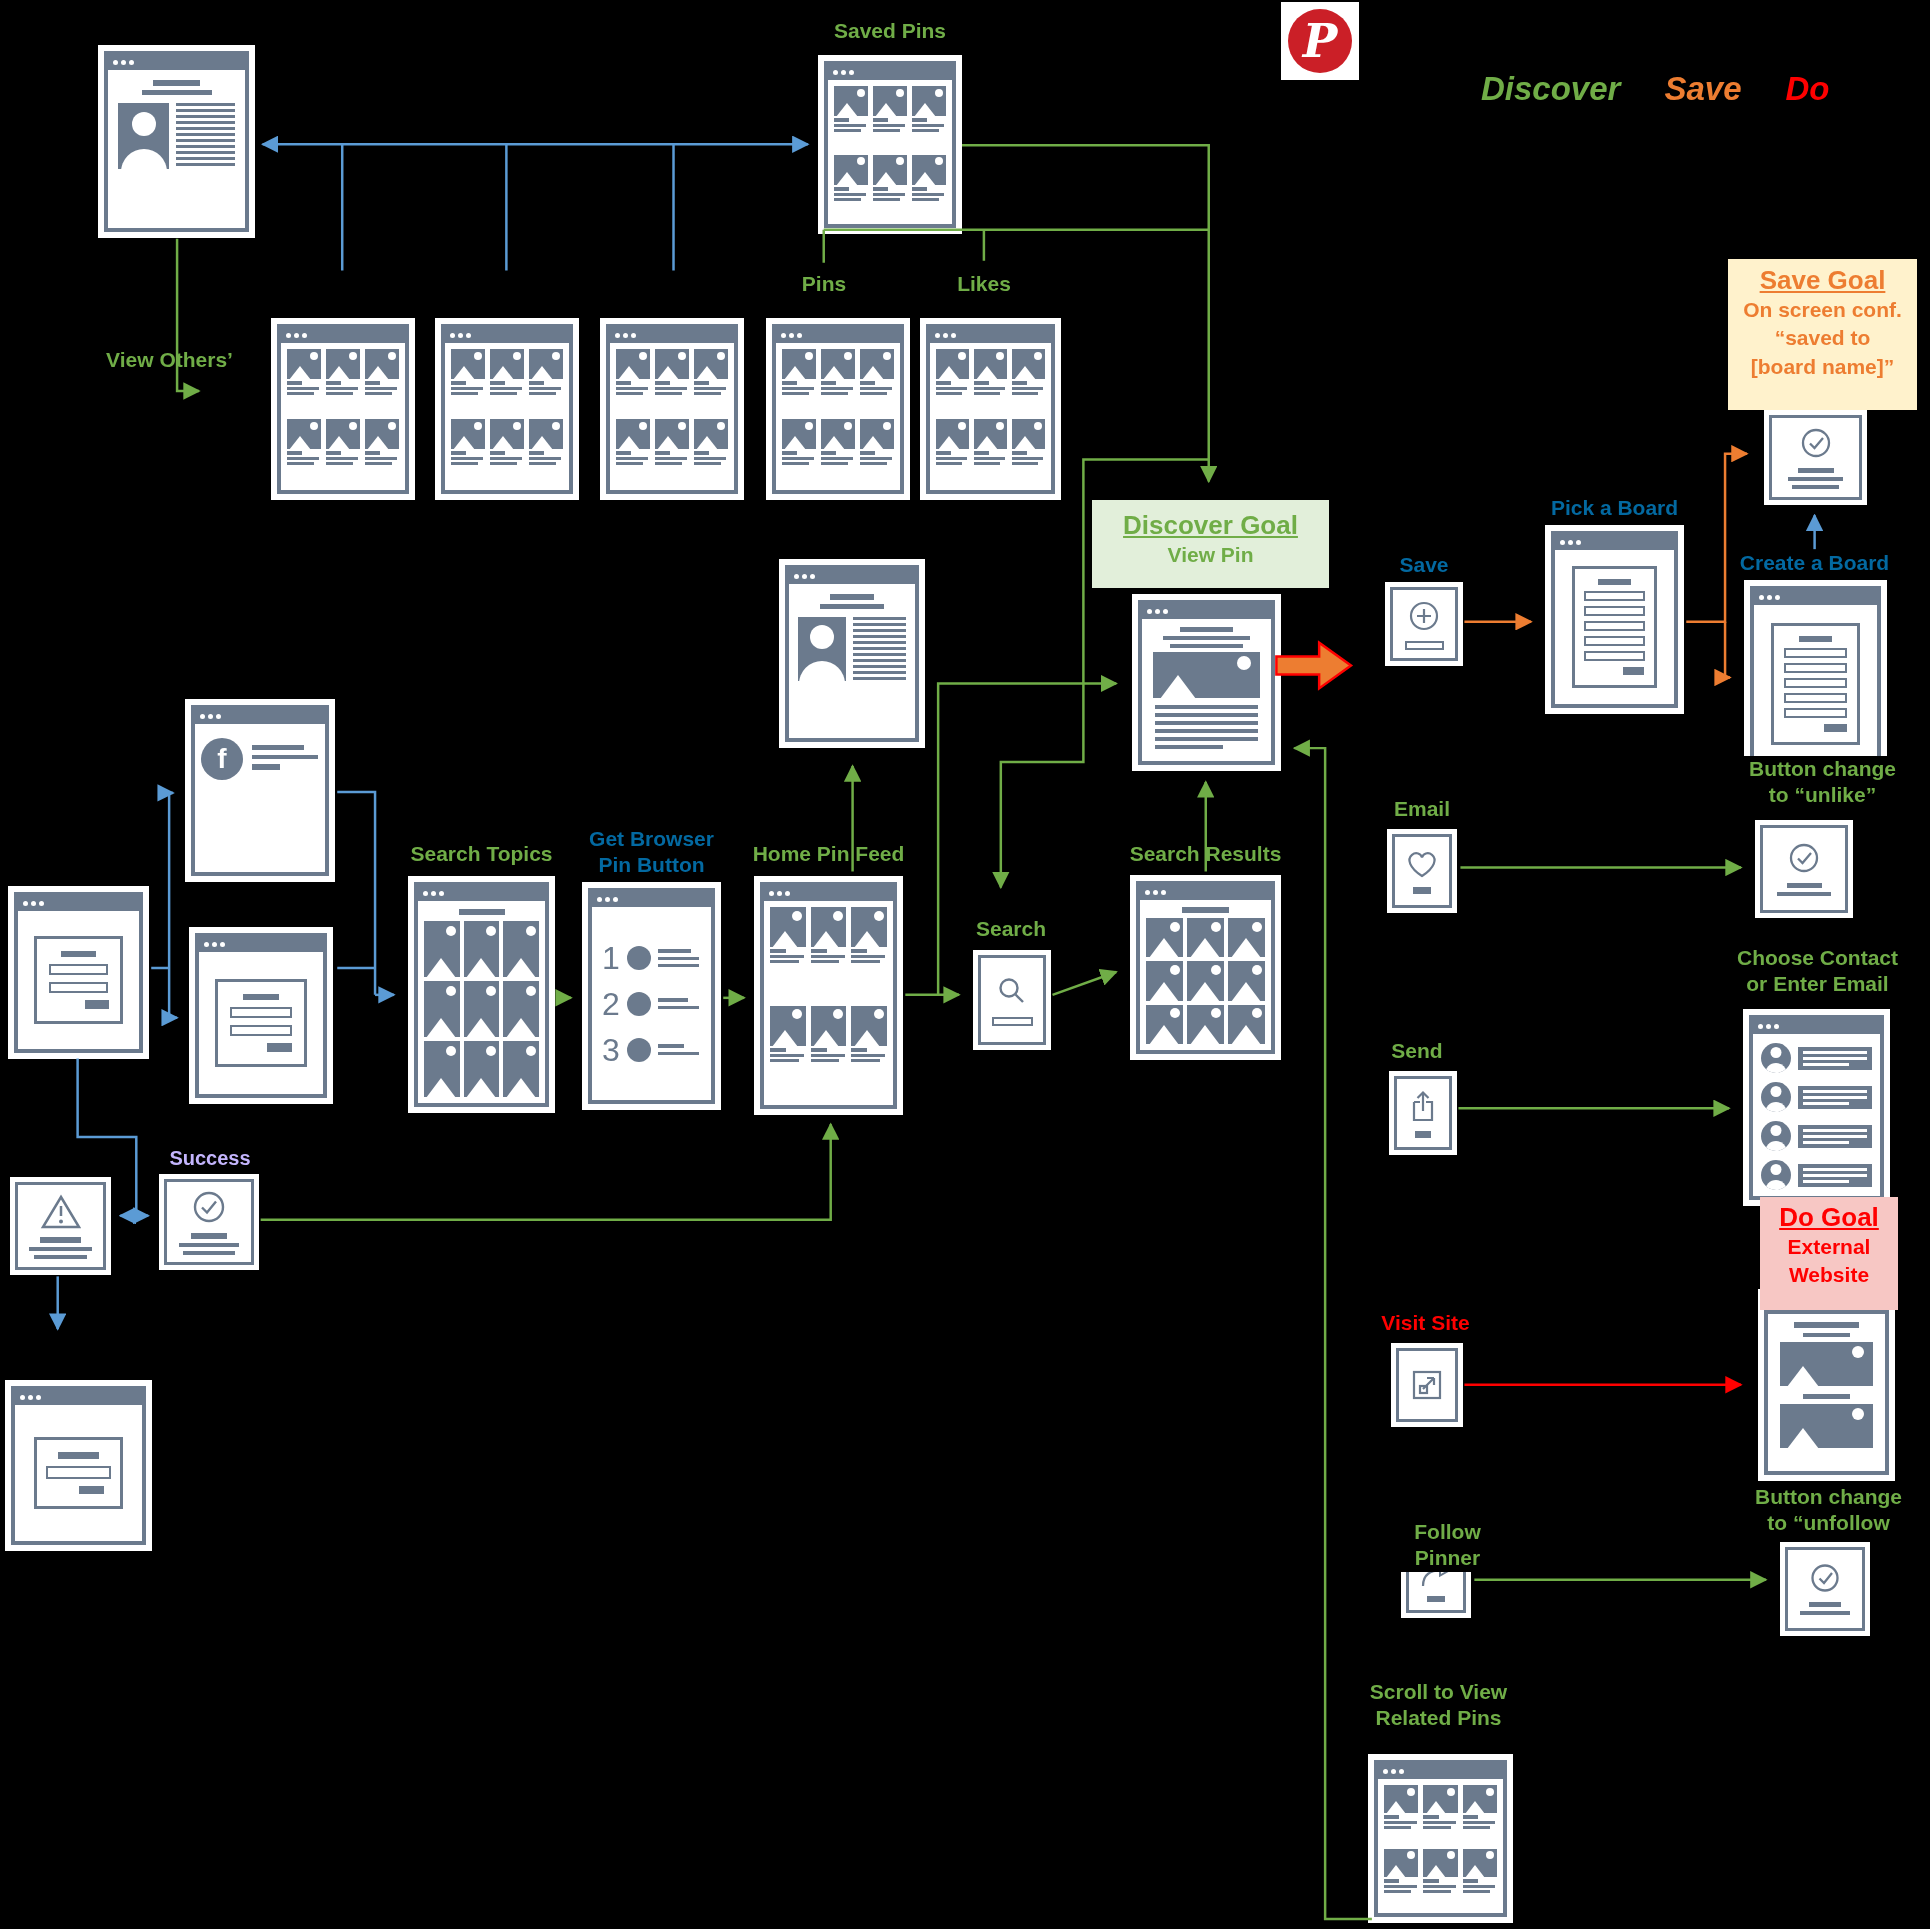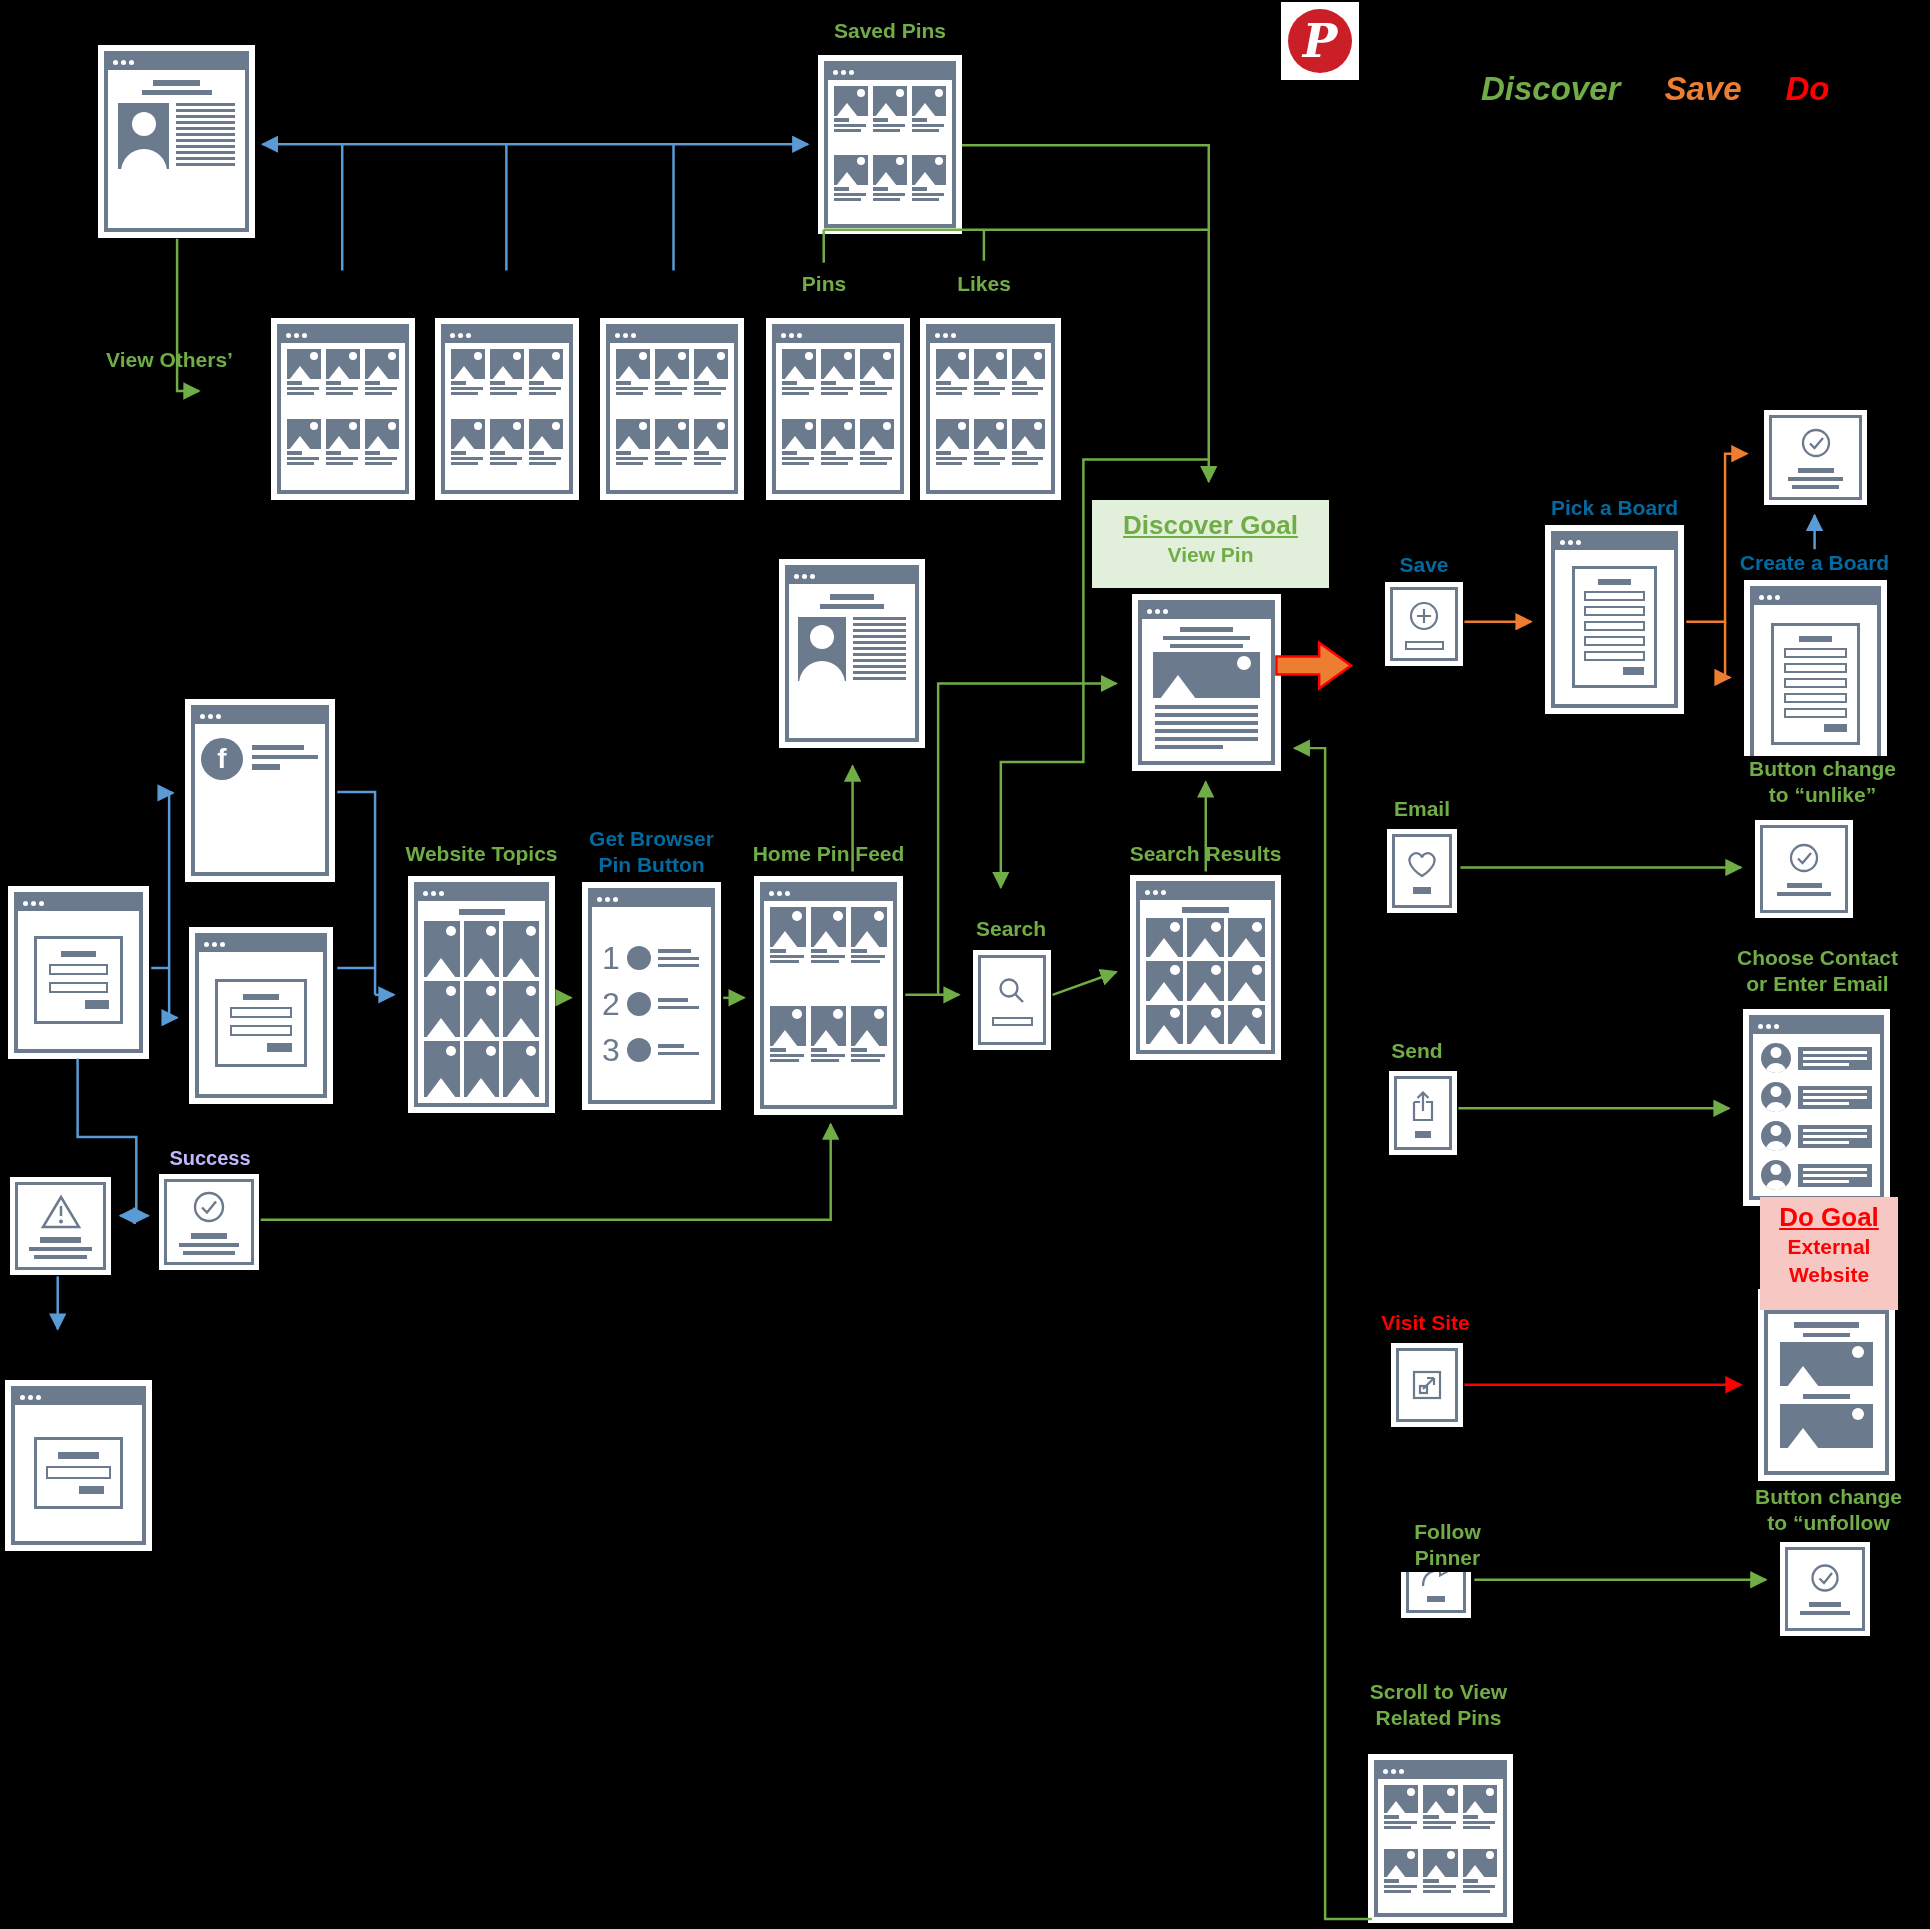--- a/index.html
+++ b/index.html
@@ -501,21 +501,21 @@
       <div class="cnt">
           <div class="modal" style="width:78%">
         <div class="bar" style="width:60%;height:7px"></div>
         <div class="obar" style="width:96%;height:13px"></div>
         <div class="bar" style="width:38%;height:8px;align-self:flex-end;margin-right:12%"></div>
       </div>
         </div>
     </div>
   </div>
 
-  <div class="lbl" style="left:404px;top:841px;width:155px">Website Topics</div>
+  <div class="lbl" style="left:404px;top:841px;width:155px">Search Topics</div>
   <div class="win" style="left:408px;top:876px;width:147px;height:237px">
     <div class="frame">
         <div class="tbar">
           <span class="dot"></span>
           <span class="dot"></span>
           <span class="dot"></span>
         </div>
       <div class="cnt" style="gap:6px">
         <div class="bar" style="width:40%;height:6px;align-self:center;margin-top:2px"></div>
         <div class="tilegrid">
@@ -747,20 +747,26 @@
               <div class="obar" style="width:100%;height:10px"></div>
               <div class="obar" style="width:100%;height:10px"></div>
               <div class="obar" style="width:100%;height:10px"></div>
             </div>
         <div class="bar" style="width:32%;height:8px;align-self:flex-end;margin-right:6%"></div>
       </div>
         </div>
     </div>
   </div>
 
+  <div class="goal" style="left:1728px;top:259px;width:189px;height:151px;background:#fff2cc;padding-top:6px">
+    <div class="gtitle orangetx">Save Goal</div>
+    <div class="gline orangetx">On screen conf.</div>
+    <div class="gline orangetx">“saved to</div>
+    <div class="gline orangetx">[board name]”</div>
+  </div>
   <div class="sbox" style="left:1764px;top:410px;width:103px;height:95px">
     <div class="sframe">
       <svg class="ic" width="38" height="34" viewBox="0 0 38 34">
           <circle cx="19" cy="16" r="13" fill="none" stroke="#6b7a8d" stroke-width="2.3"></circle>
           <path d="M13 16.5 l4.5 4.5 l8.5 -10" fill="none" stroke="#6b7a8d" stroke-width="2.3"></path>
         </svg>
       <div class="bar" style="width:48%;height:5px"></div>
       <div class="bar" style="width:74%;height:4px;margin-top:-3px"></div>
       <div class="bar" style="width:62%;height:4px;margin-top:-3px"></div>
     </div>

